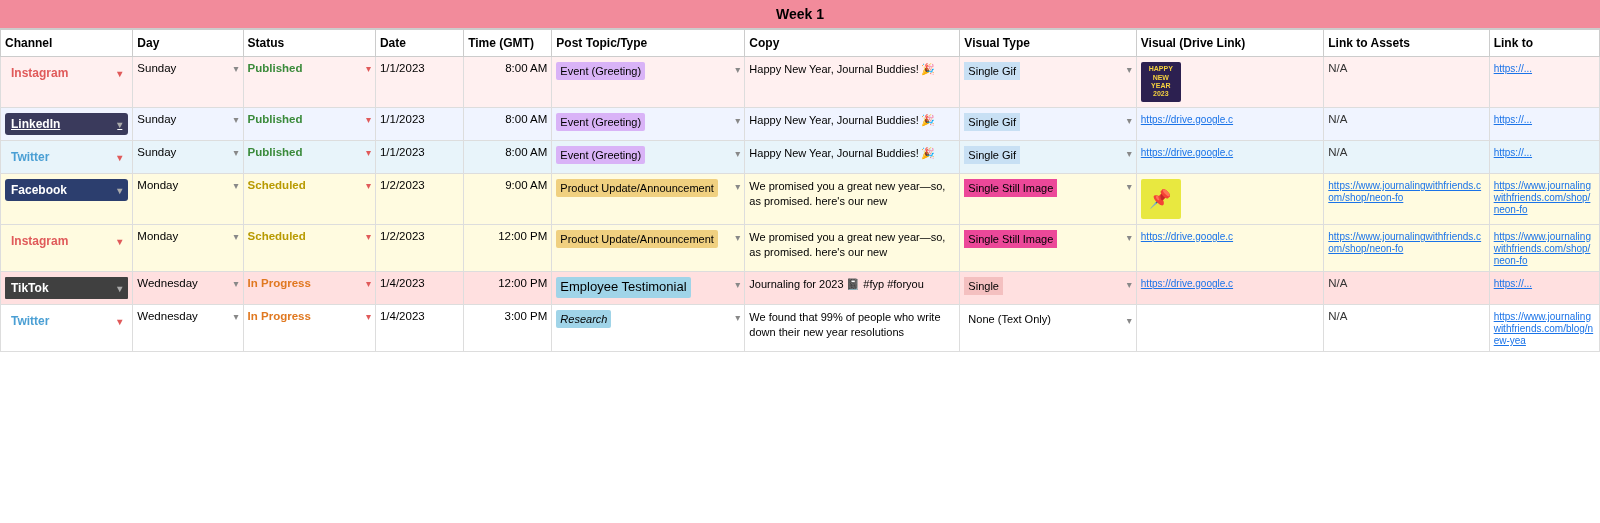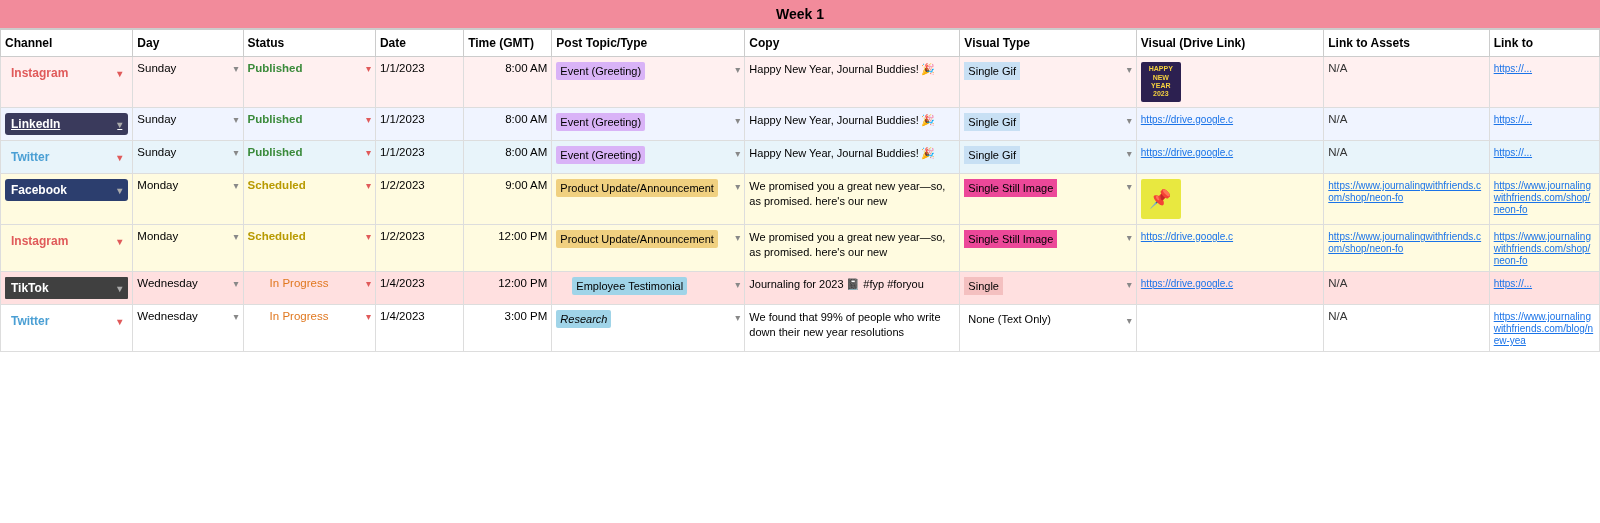--- a/index.html
+++ b/index.html
@@ -45,21 +45,21 @@
     tbody td {
       border: 1px solid #ddd;
       padding: 5px 4px;
       vertical-align: top;
       font-size: 11.5px;
       overflow: hidden;
     }
 
     .status-published { color: #3a8a3a; font-weight: bold; }
     .status-scheduled { color: #b89a00; font-weight: bold; }
-    .status-inprogress { color: #e07820; font-weight: normal; margin-left: 22px; }
+    .status-inprogress { color: #e07820; font-weight: bold; }
 
     .row-instagram-1 td { background: #fff0f0; }
     .row-linkedin-1   td { background: #f0f4ff; }
     .row-twitter-1    td { background: #e8f4fa; }
     .row-facebook-1   td { background: #fffbe0; }
     .row-instagram-2  td { background: #fffbe0; }
     .row-tiktok-1     td { background: #ffe0e0; }
     .row-twitter-2    td { background: #fff; }
 
     .post-topic-event    { background: #d9b3f7; padding: 2px 4px; border-radius: 2px; }
@@ -392,21 +392,21 @@
       </div>
     </td>
     <td>
       <span>1/4/2023</span>
     </td>
     <td style="text-align:right;">
       <span>12:00 PM</span>
     </td>
     <td>
       <div style="display:flex;align-items:flex-start;justify-content:space-between;gap:2px;">
-        <span class="post-topic-employee" style="font-size:11px;line-height:1.3;margin-left:16px;">Employee Testimonial</span>
+        <span class="post-topic-employee" style="font-size:13px;line-height:1.3;">Employee Testimonial</span>
         <span style="color:#888;font-size:10px;margin-top:2px;">▾</span>
       </div>
     </td>
     <td>
       <span style="font-size:11px;line-height:1.4;">Journaling for 2023 📓 #fyp #foryou</span>
     </td>
     <td>
       <div style="display:flex;align-items:flex-start;justify-content:space-between;gap:2px;">
         <span class="visual-type-video" style="font-size:11px;line-height:1.3;">Single</span>
         <span style="color:#888;font-size:10px;margin-top:2px;">▾</span>

